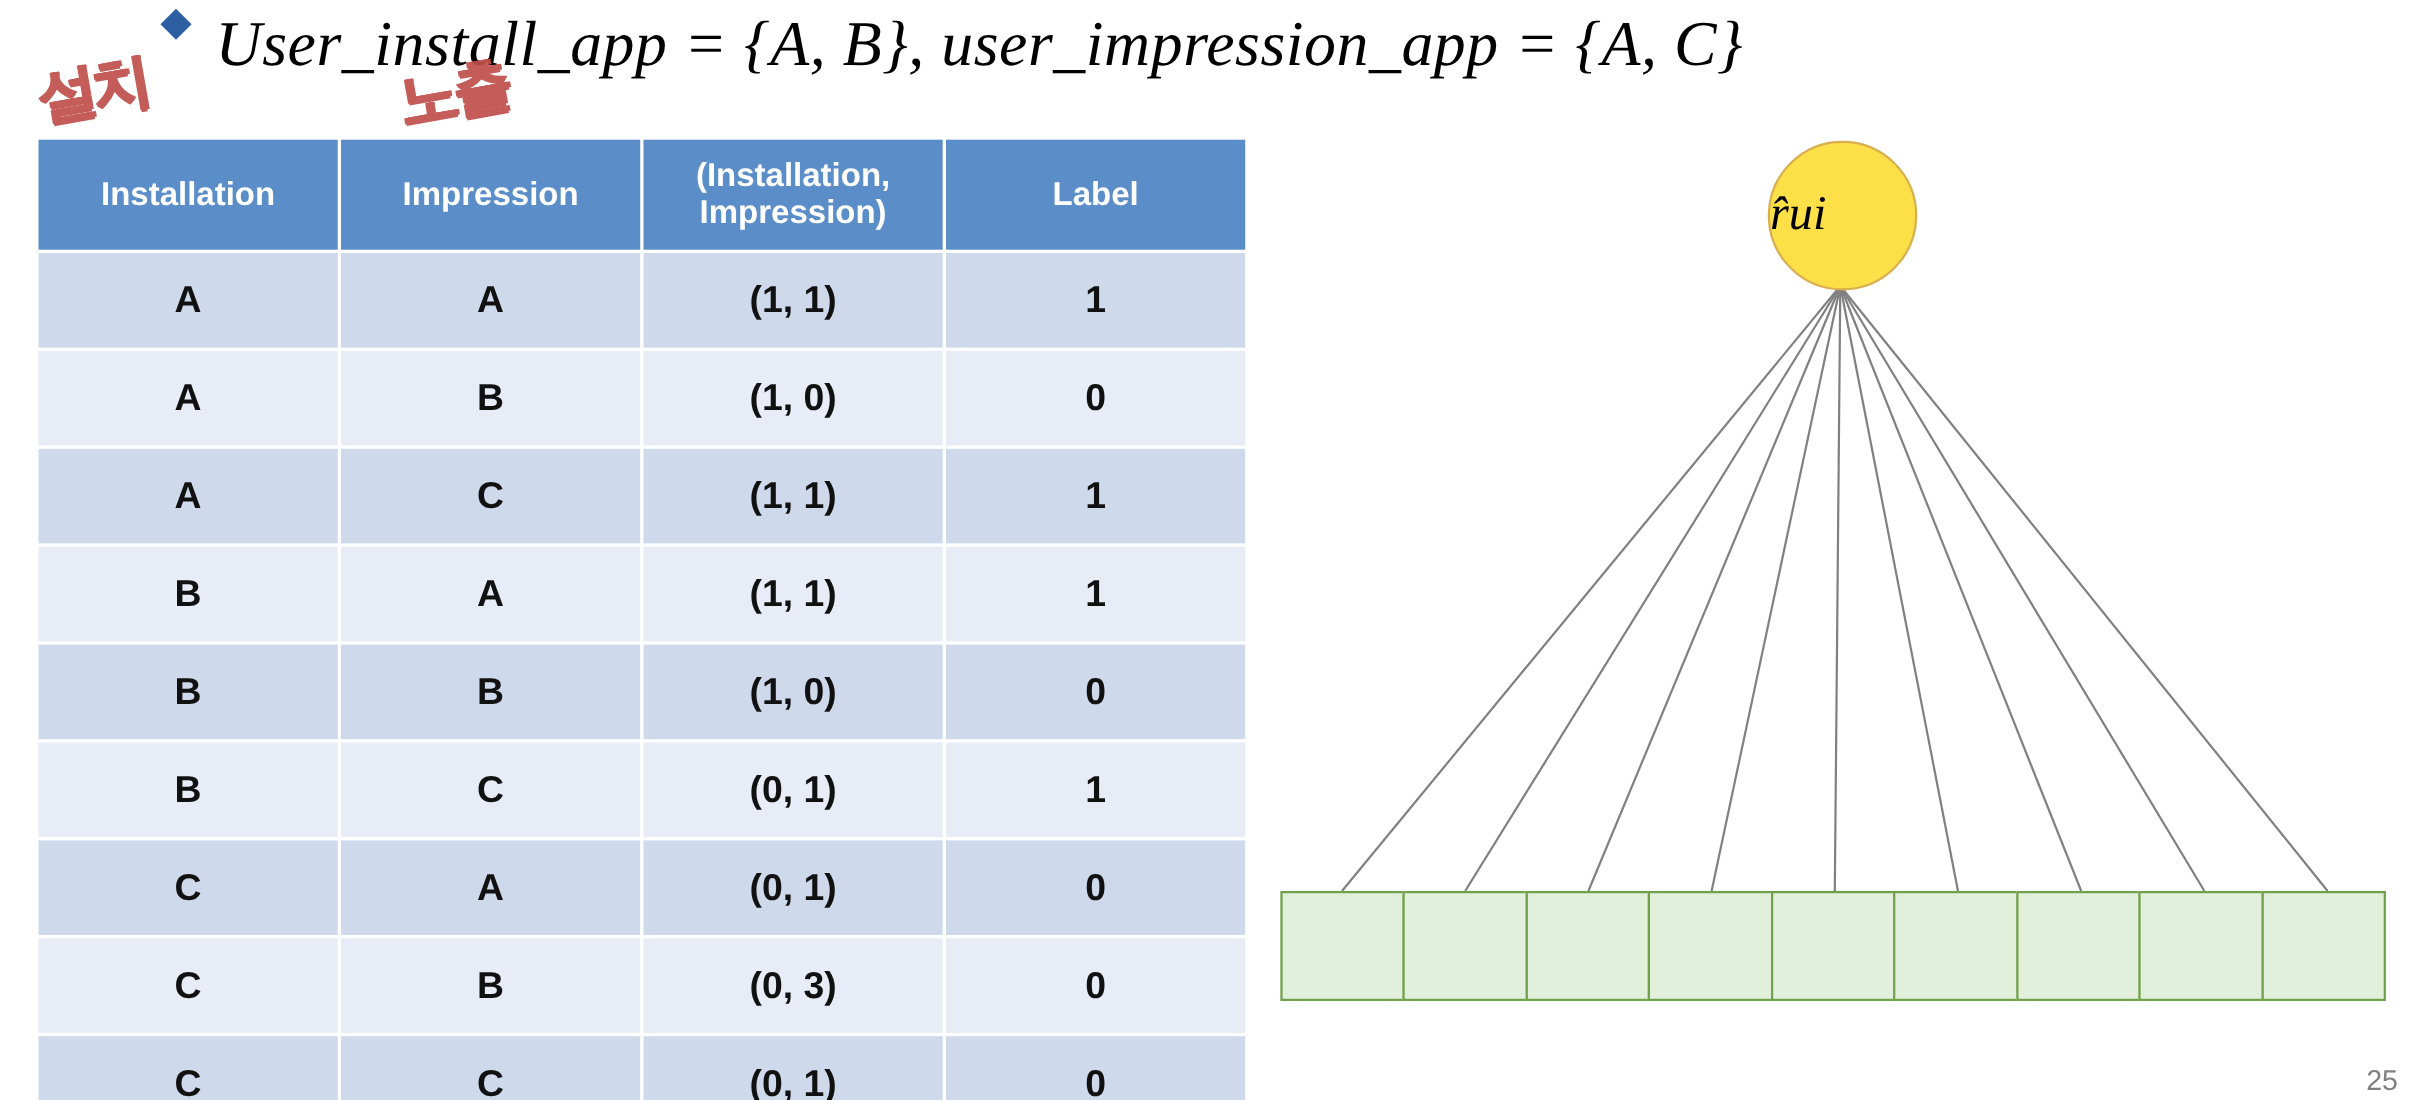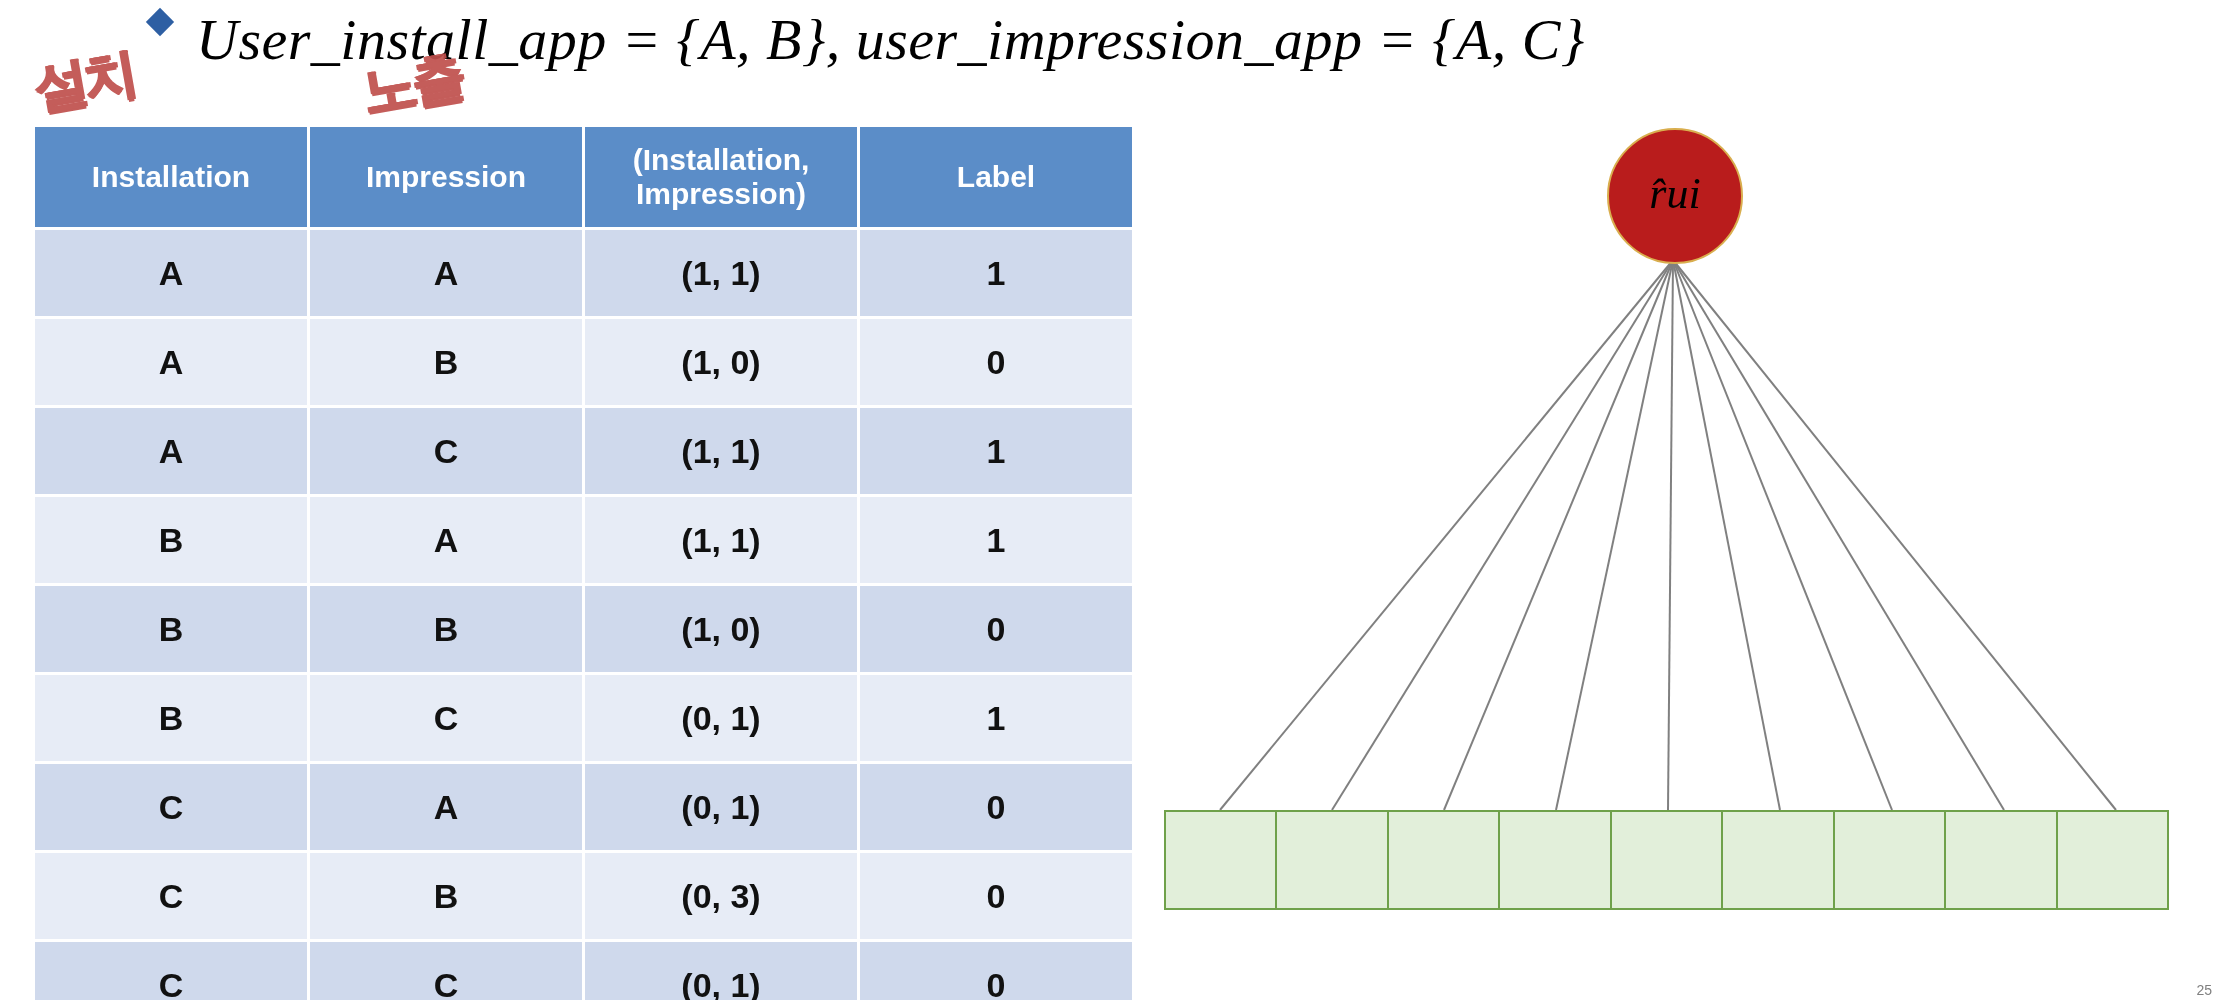--- a/index.html
+++ b/index.html
@@ -101,25 +101,25 @@
     width: 1050px;
     height: 840px;
   }
   #node-circle {
     position: absolute;
     left: 457px;
     top: 18px;
     width: 132px;
     height: 132px;
     border-radius: 50%;
-    background: #b91c1c;
+    background: #fde047;
     border: 2px solid #D9AE4E;
     display: flex;
     align-items: center;
-    justify-content: center;
+    justify-content: flex-start;
   }
   #node-label {
     font-family: "Liberation Serif", serif;
     font-style: italic;
     font-size: 44px;
     color: #000000;
     line-height: 1;
     padding-bottom: 4px;
   }
   #fan-svg {
@@ -142,23 +142,23 @@
     background: #E2EFDA;
     border: 2px solid #6FA14A;
     margin-left: -2px;
     box-sizing: border-box;
   }
   .emb-cell:first-child { margin-left: 0; }
 
   
   #page-number {
     position: absolute;
-    right: 2px;
+    right: 34px;
     bottom: 2px;
-    font-size: 14px;
+    font-size: 26px;
     color: #808080;
   }
 </style>
 </head>
 <body>
 
 <div id="title-row">
   <div id="bullet-diamond"></div>
   <div id="title-text">User_install_app = {A, B}, user_impression_app = {A, C}</div>
 </div>

